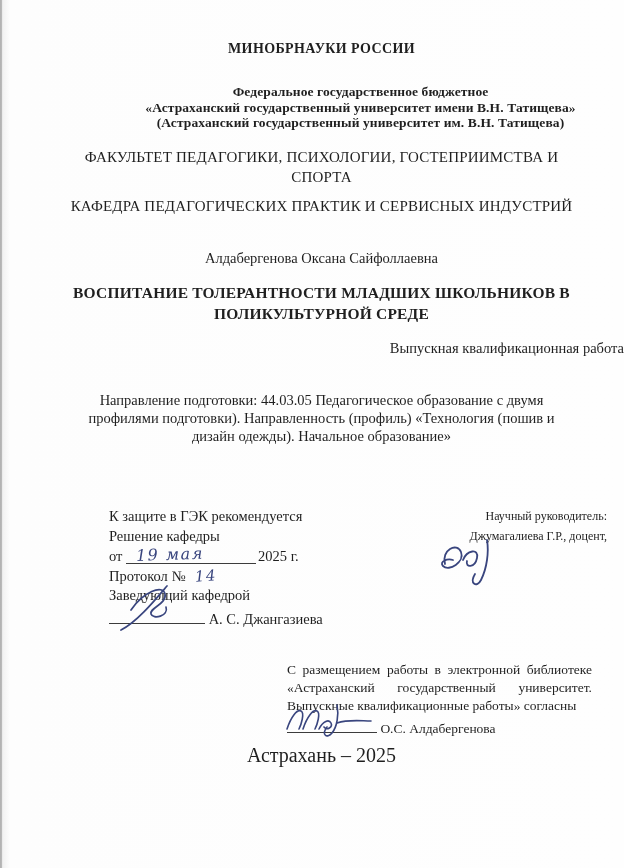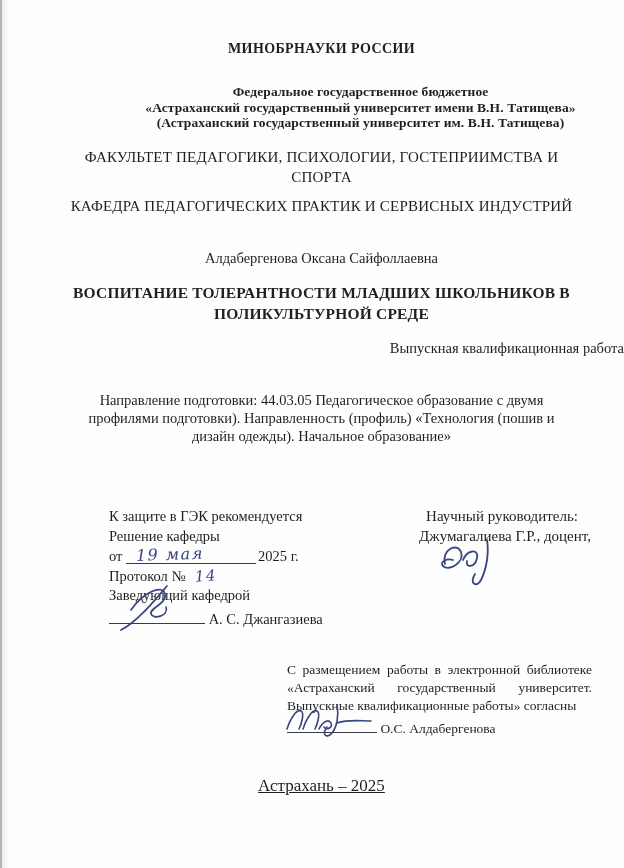--- a/index.html
+++ b/index.html
@@ -54,31 +54,30 @@
   .program{
     top:391px;left:57px;width:510px;
     font-size:14.5px;line-height:18px;
   }
   .defense{
     top:507px;left:62px;width:280px;
     font-size:14.5px;line-height:19.5px;text-align:left;margin-left:47px;
   }
   .supervisor{
     top:507px;left:397px;width:210px;
-    font-size:15px;line-height:19.5px;text-align:center;
+    font-size:12px;line-height:19.5px;text-align:right;
   }
   .supervisor .indent{margin-left:6px;}
   .consent{
     top:661px;left:287px;width:305px;
     font-size:13.5px;line-height:18px;text-align:justify;
   }
   .cityyear{
-    top:776px;
-    font-size:17px;
-    text-decoration:underline;
+    top:744px;
+    font-size:20px;
   }
   
   .hw{
     font-family:"DejaVu Serif", serif;
     font-style:italic;
     color:#39457e;
     font-size:16px;
     letter-spacing:1.5px;
   }
   .hw-date{

